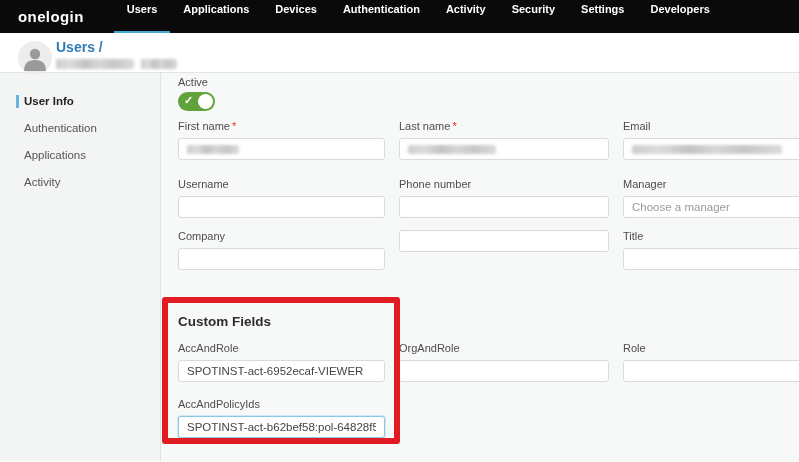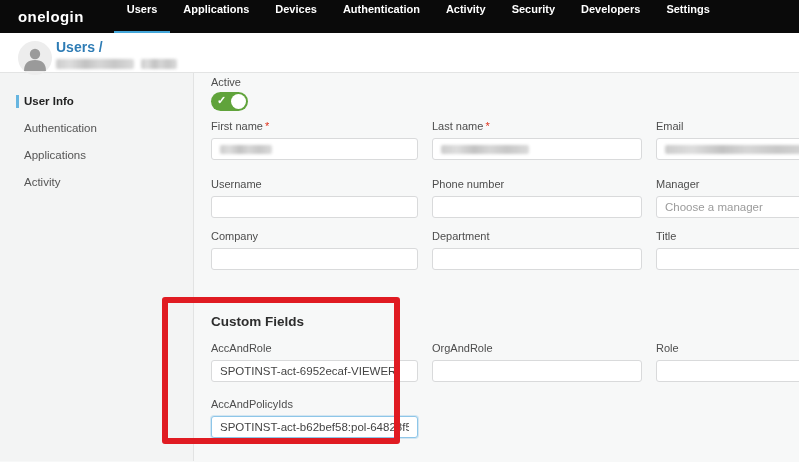--- a/index.html
+++ b/index.html
@@ -50,21 +50,21 @@
     background:linear-gradient(90deg,#cccccc 0%,#dddddd 18%,#c2c2c2 38%,#d6d6d6 55%,#c7c7c7 75%,#dadada 100%);
     filter:blur(1.6px);
   }
   .blob.w78{width:78px;} .blob.w36{width:36px;}
   .blob.w52{width:52px; height:9px;} .blob.w88{width:88px; height:9px;}
   .blob.w150{width:150px; height:9px;}
 
   
   .main { display:flex; height:388px; }
   .sidebar {
-    width:194px; background:#f3f4f4; border-right:1px solid #e2e3e3;
+    width:161px; background:#f3f4f4; border-right:1px solid #e2e3e3;
     padding-top:22px; flex:none;
   }
   .side-item {
     font-size:11.5px; color:#555; padding-left:24px; margin-bottom:14px;
     height:13px; line-height:13px; position:relative; cursor:pointer;
   }
   .side-item.active { color:#222; font-weight:bold; }
   .side-item.active::before {
     content:""; position:absolute; left:16px; top:0; bottom:0; width:3px;
     background:#66b5e0;
@@ -125,22 +125,22 @@
 
 <nav class="topnav">
   <div class="logo">onelogin</div>
   <div class="nav-items">
     <a class="nav-item active">Users</a>
     <a class="nav-item">Applications</a>
     <a class="nav-item">Devices</a>
     <a class="nav-item">Authentication</a>
     <a class="nav-item">Activity</a>
     <a class="nav-item">Security</a>
+    <a class="nav-item">Settings</a>
     <a class="nav-item">Developers</a>
-    <a class="nav-item">Settings</a>
   </div>
 </nav>
 
 <header class="pagehead">
   <div class="avatar">
     <svg width="34" height="34" viewBox="0 0 34 34">
       <circle cx="17" cy="13" r="5.2" fill="#9a9a9a"></circle>
       <path d="M6 30 q0 -11 11 -11 q11 0 11 11 z" fill="#9a9a9a"></path>
     </svg>
   </div>
@@ -207,21 +207,20 @@
         <input type="text" placeholder="Choose a manager" style="">
       </div>
     </div>
 
     <div class="frow r3">
       <div class="fld">
         <label>Company</label>
         <input type="text" value="" style="">
       </div>
       <div class="fld">
-        <label>Department</label>
         <input type="text" value="" style="">
       </div>
       <div class="fld">
         <label>Title</label>
         <input type="text" value="" style="">
       </div>
     </div>
 
     <h2 class="custom-heading">Custom Fields</h2>
 

